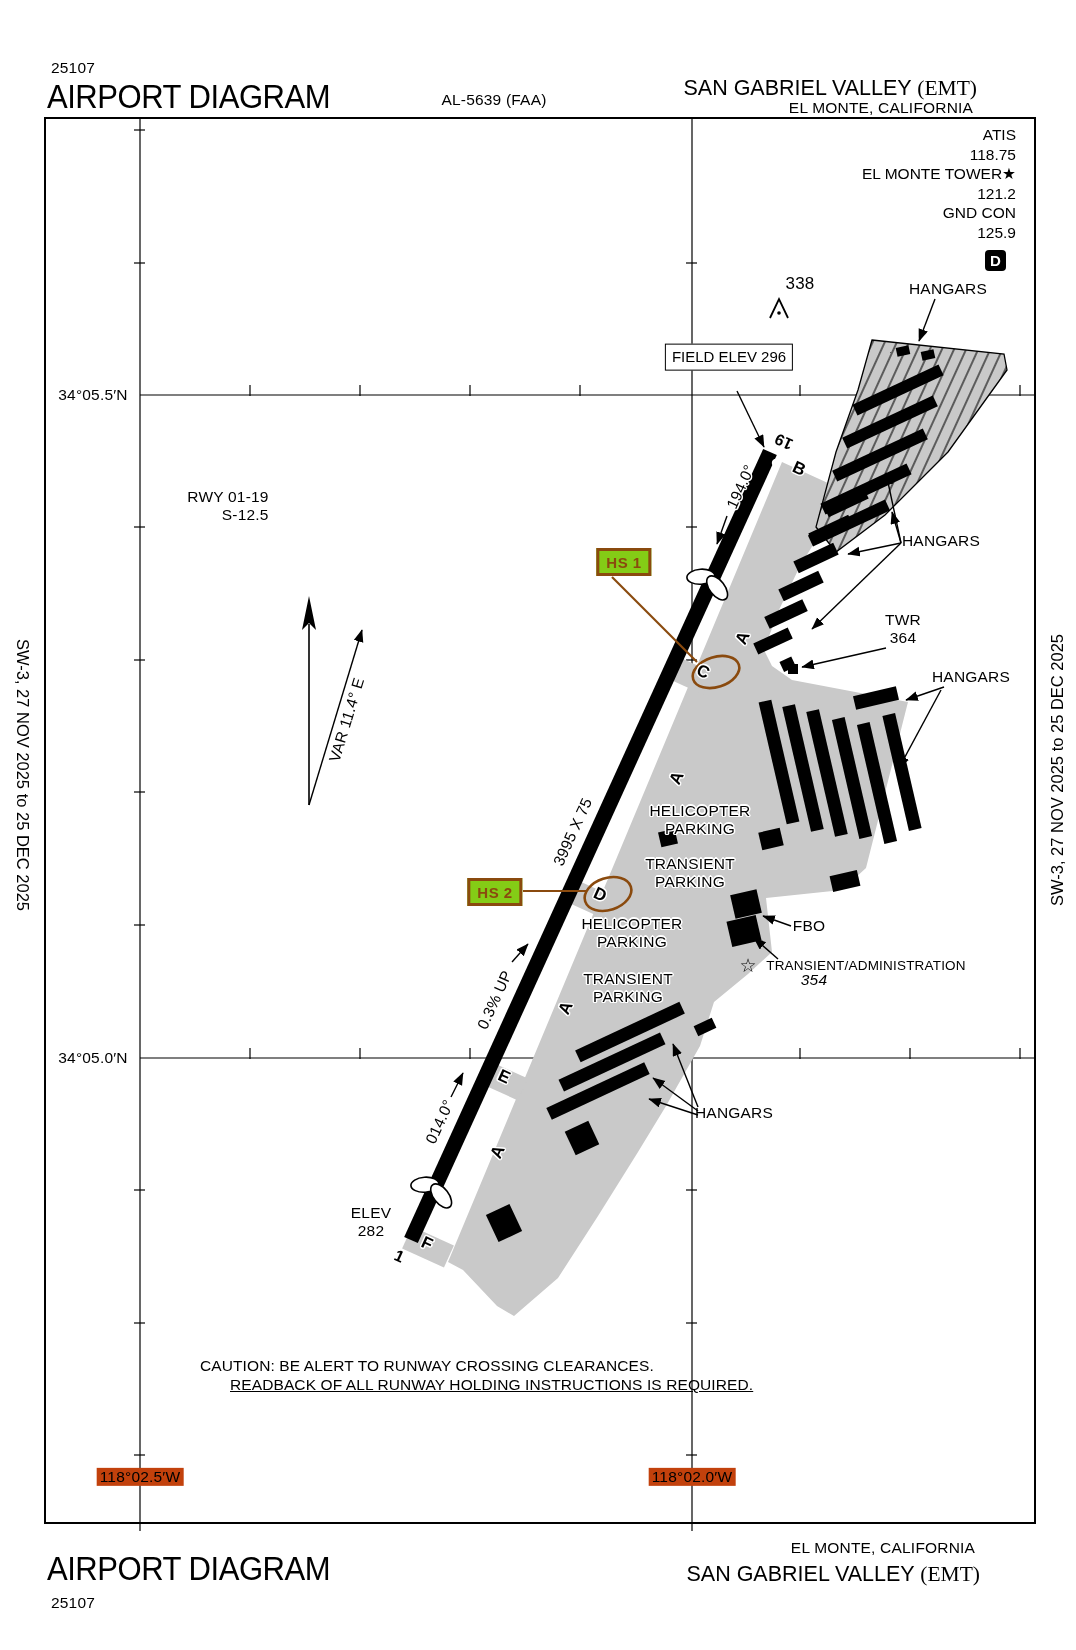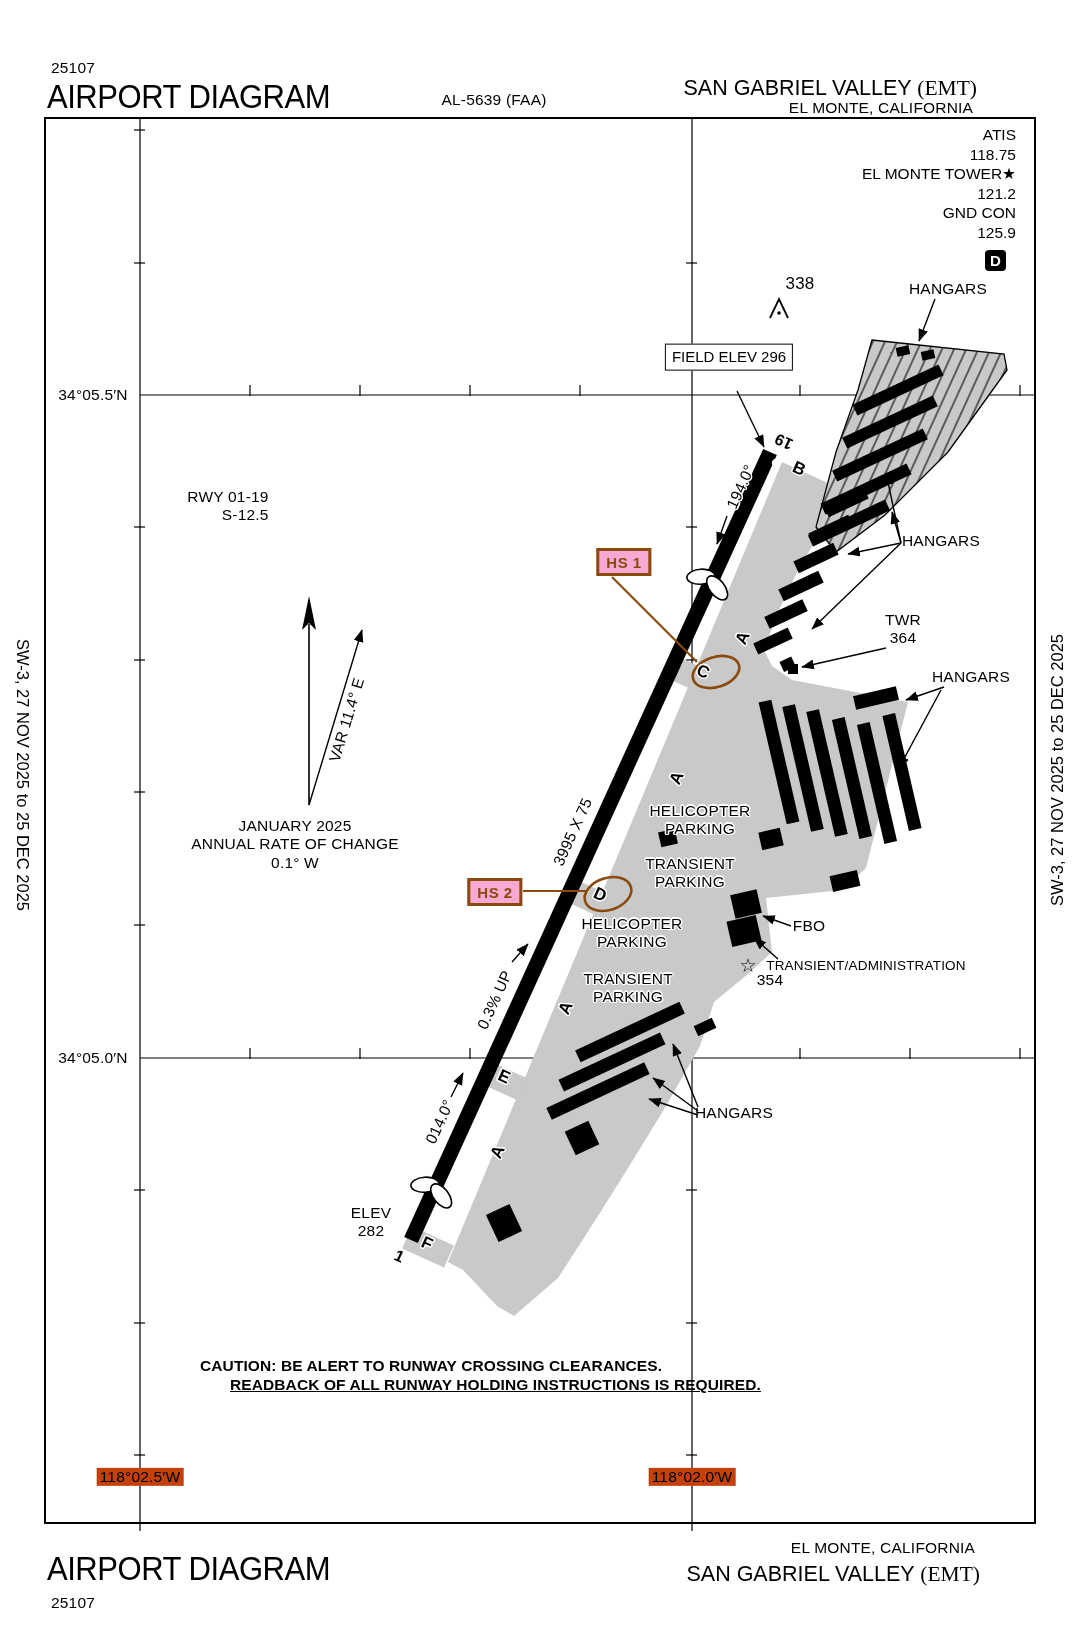--- a/index.html
+++ b/index.html
@@ -7,21 +7,21 @@
         font-family:"Liberation Sans",sans-serif;color:#000;}
   #chart-svg{position:absolute;left:0;top:0;z-index:1;}
   .lbl{position:absolute;z-index:3;font:15.5px/1.18 "Liberation Sans",sans-serif;
        transform:translate(-50%,-50%);white-space:pre-line;text-align:center;letter-spacing:.2px;}
   .halo{text-shadow:-1px -1px 0 #fff,1px -1px 0 #fff,-1px 1px 0 #fff,1px 1px 0 #fff,
         0 -1.5px 0 #fff,0 1.5px 0 #fff,-1.5px 0 0 #fff,1.5px 0 0 #fff;}
   .twy{font-size:17px;font-weight:600;}
   .whitebg{background:#c2410c;padding:0 3px;}
   .hsbox{position:absolute;z-index:4;transform:translate(-50%,-50%);
          border:3.5px solid var(--hotspot,#8a4a0e);color:var(--hotspot,#8a4a0e);
-         background:#f9a8d4;font:bold 15px/1 "Liberation Sans",sans-serif;
+         background:#84cc16;font:bold 15px/1 "Liberation Sans",sans-serif;
          padding:4px 7px 3px;letter-spacing:.5px;}
   .box{position:absolute;z-index:4;transform:translate(-50%,-50%);border:1.6px solid #000;
        background:#fff;text-align:center;font:15px/1.25 "Liberation Sans",sans-serif;padding:3px 6px;}
   .hdr-title{position:absolute;font-size:33px;letter-spacing:-.5px;transform:scaleX(.94);
              transform-origin:left center;white-space:nowrap;}
   .serif{font-family:"Liberation Serif",serif;}
   #dbox{position:absolute;z-index:4;left:985px;top:250px;width:21px;height:21px;background:#000;
         border-radius:4px;color:#fff;font:bold 15px/21px "Liberation Sans",sans-serif;text-align:center;}
   .sidetext{position:absolute;z-index:3;font:16.5px "Liberation Sans",sans-serif;white-space:nowrap;}
   .caution{position:absolute;z-index:3;font:15.5px/1.25 "Liberation Sans",sans-serif;letter-spacing:.1px;}
@@ -245,23 +245,20 @@
 
   <div class="lbl" style="left:228px;top:506px;text-align:right;">RWY 01-19
 S-12.5</div>
 
   <div class="lbl halo" style="left:741px;top:487px;transform:translate(-50%,-50%) rotate(-65.5deg);white-space:nowrap;">194.0°</div>
   <div class="lbl halo" style="left:440px;top:1122px;transform:translate(-50%,-50%) rotate(-65.5deg);white-space:nowrap;">014.0°</div>
   <div class="lbl halo" style="left:573px;top:832px;transform:translate(-50%,-50%) rotate(-65.5deg);white-space:nowrap;">3995 X 75</div>
   <div class="lbl halo" style="left:495px;top:1000px;transform:translate(-50%,-50%) rotate(-65.5deg);white-space:nowrap;">0.3% UP</div>
 
   <div class="lbl" style="left:347px;top:720px;transform:translate(-50%,-50%) rotate(-73deg);white-space:nowrap;">VAR 11.4° E</div>
-  <div class="lbl" style="left:295px;top:844px;">JANUARY 2025
-ANNUAL RATE OF CHANGE
-0.1° W</div>
 
   <div class="lbl halo twy" style="left:799px;top:469px;transform:translate(-50%,-50%) rotate(24.5deg);">B</div>
   <div class="lbl halo twy" style="left:703px;top:672px;transform:translate(-50%,-50%) rotate(24.5deg);">C</div>
   <div class="lbl halo twy" style="left:600px;top:895px;transform:translate(-50%,-50%) rotate(24.5deg);">D</div>
   <div class="lbl halo twy" style="left:504px;top:1077px;transform:translate(-50%,-50%) rotate(24.5deg);">E</div>
   <div class="lbl halo twy" style="left:427px;top:1244px;transform:translate(-50%,-50%) rotate(24.5deg);">F</div>
 
   <div class="lbl halo twy" style="left:743px;top:638px;transform:translate(-50%,-50%) rotate(-65.5deg);">A</div>
   <div class="lbl halo twy" style="left:677px;top:778px;transform:translate(-50%,-50%) rotate(-65.5deg);">A</div>
   <div class="lbl halo twy" style="left:566px;top:1008px;transform:translate(-50%,-50%) rotate(-65.5deg);">A</div>
@@ -272,29 +269,29 @@
   <div class="lbl halo" style="left:690px;top:873px;">TRANSIENT
 PARKING</div>
   <div class="lbl halo" style="left:632px;top:933px;">HELICOPTER
 PARKING</div>
   <div class="lbl halo" style="left:628px;top:988px;">TRANSIENT
 PARKING</div>
 
   <div class="lbl" style="left:809px;top:926px;">FBO</div>
   <div class="lbl" style="left:866px;top:966px;font-size:13.5px;white-space:nowrap;">TRANSIENT/ADMINISTRATION</div>
   <div class="lbl" style="left:748px;top:966px;font-size:19px;">☆</div>
-  <div class="lbl" style="left:770px;top:980px;">354</div>
+  <div class="lbl" style="left:814px;top:980px;font-style:italic;">354</div>
 
   <div class="lbl" style="left:371px;top:1222px;">ELEV
 282</div>
 
   <div class="hsbox" style="left:624px;top:562px;">HS 1</div>
   <div class="hsbox" style="left:495px;top:892px;">HS 2</div>
 
-  <div class="caution" style="left:200px;top:1356px;font-weight:bold;">
+  <div class="caution" style="left:200px;top:1356px;">
     <div>CAUTION: BE ALERT TO RUNWAY CROSSING CLEARANCES.</div>
     <div style="margin-left:30px;text-decoration:underline;">READBACK OF ALL RUNWAY HOLDING INSTRUCTIONS IS REQUIRED.</div>
   </div>
 
   <div>
     <div class="hdr-title" style="left:47px;top:1550px;">AIRPORT DIAGRAM</div>
     <div class="lbl" style="left:73px;top:1603px;">25107</div>
     <div class="lbl" style="left:883px;top:1548px;white-space:nowrap;">EL MONTE, CALIFORNIA</div>
     <div style="position:absolute;left:675px;top:1562px;width:305px;font-size:21.5px;white-space:nowrap;text-align:right;">
       <span>SAN GABRIEL VALLEY </span><span class="serif">(EMT)</span>

